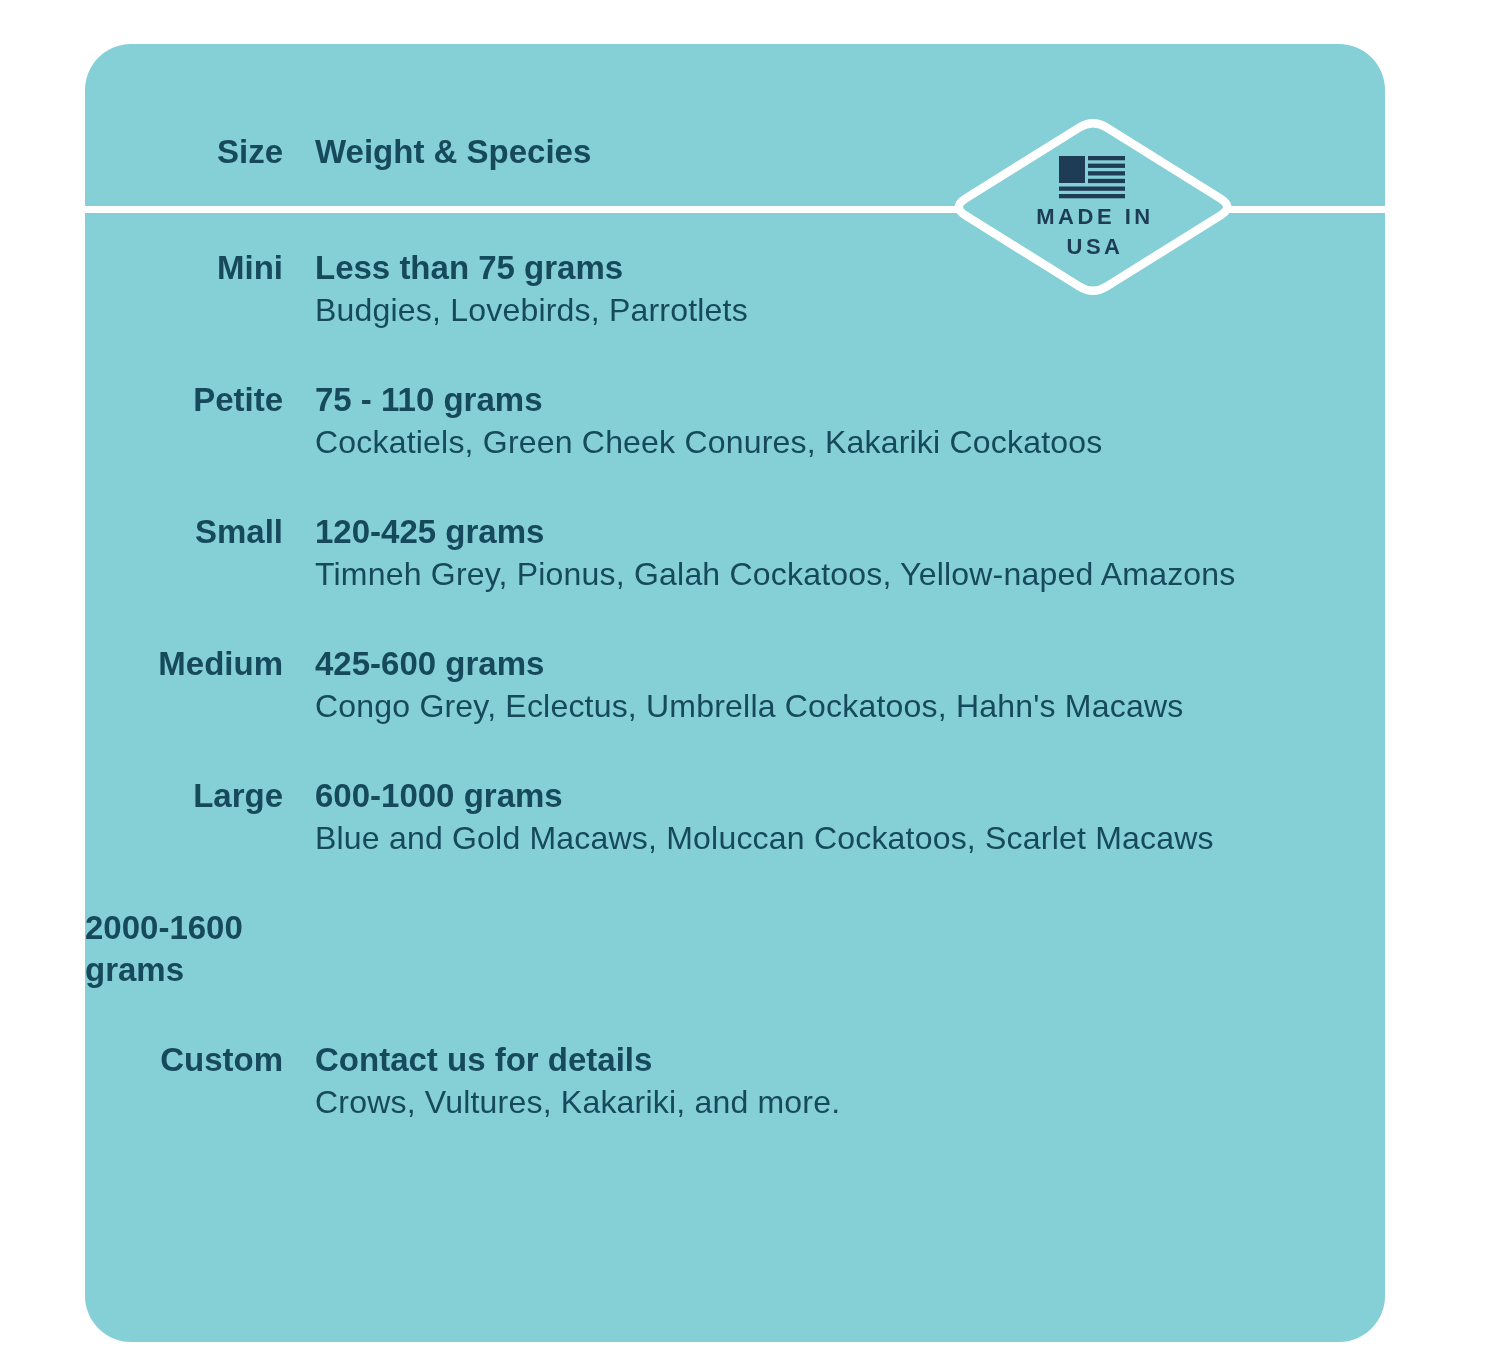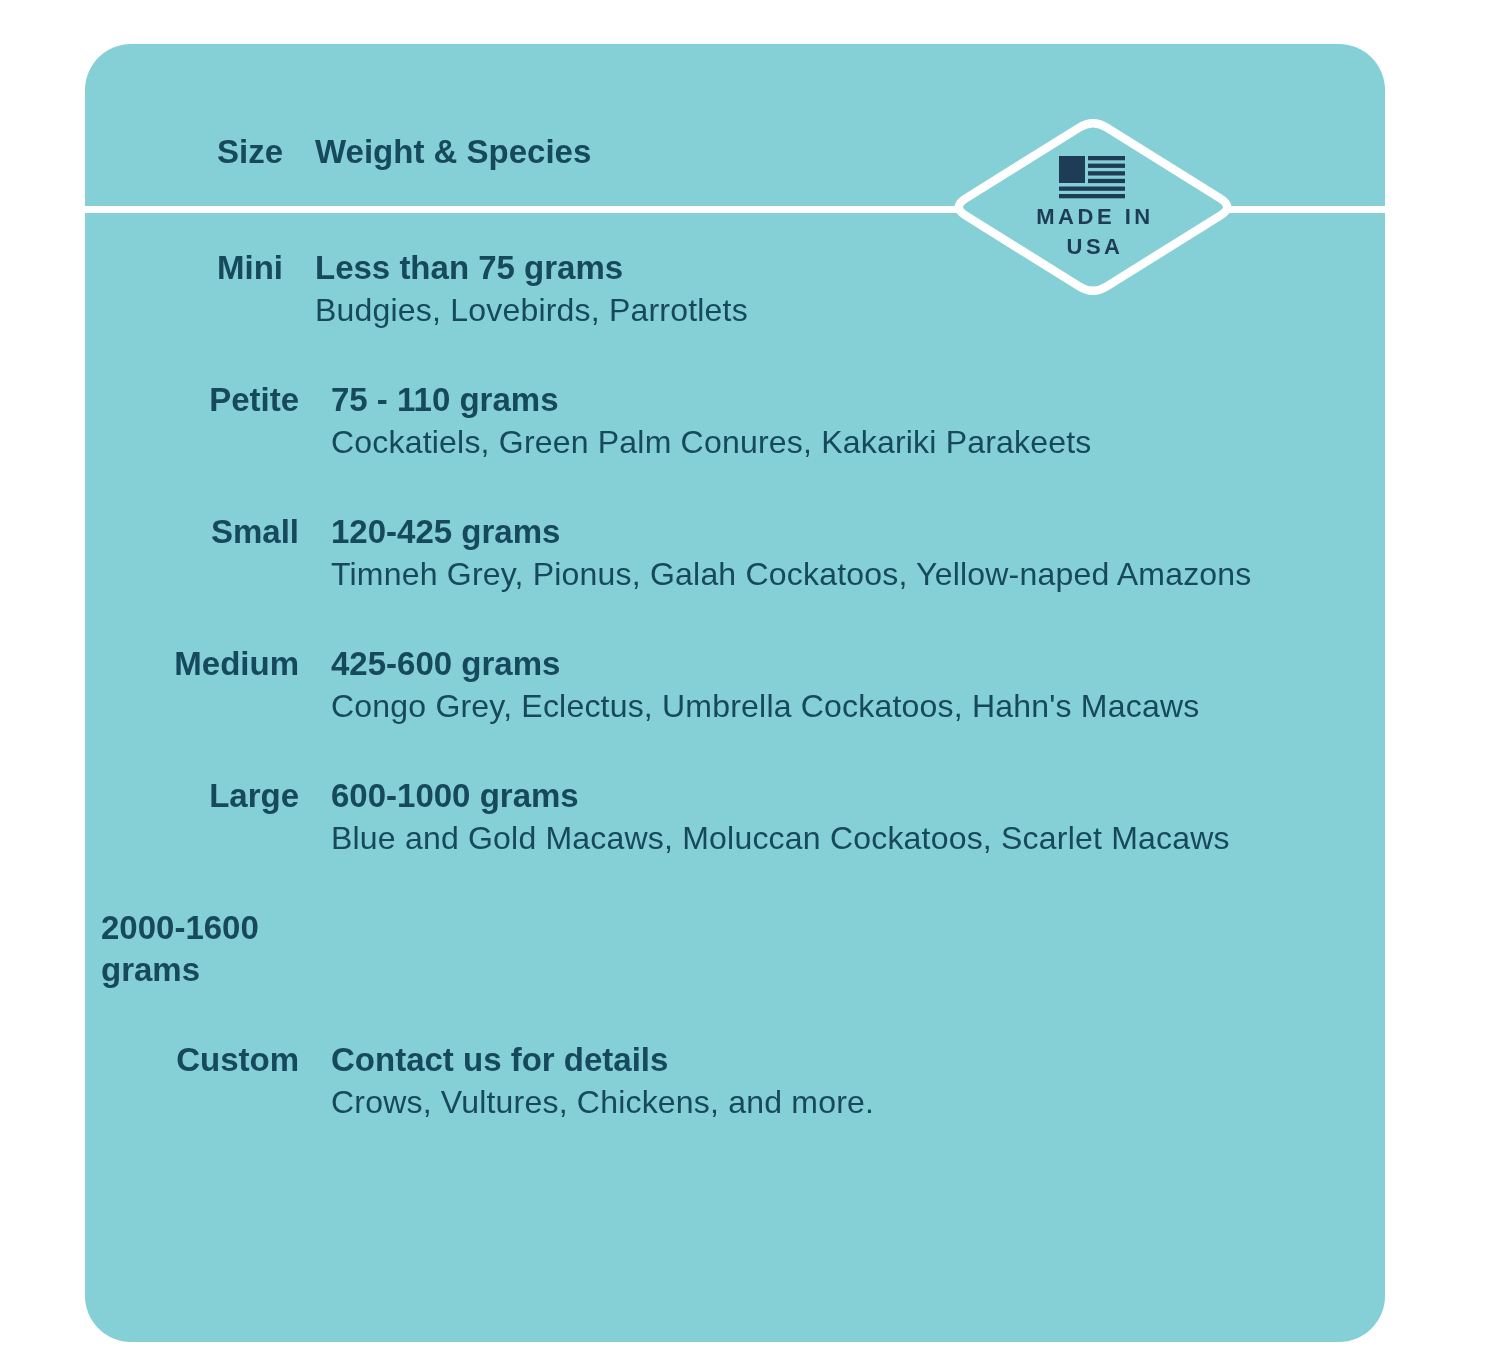--- a/index.html
+++ b/index.html
@@ -48,21 +48,21 @@
     position: absolute;
     top: 203px;
     left: 0;
     right: 0;
   }
   .row {
     display: grid;
     grid-template-columns: 230px 1fr;
     color: #17495c;
   }
-  .row + .row { margin-top: 48px; padding-left: 16px; }
+  .row + .row { margin-top: 48px; }
   .size-label {
     text-align: right;
     padding-right: 32px;
     font-weight: 700;
     font-size: 33px;
     line-height: 42px;
   }
   .weight {
     font-weight: 700;
     font-size: 33px;
@@ -108,21 +108,21 @@
       <div class="details">
         <div class="weight">Less than 75 grams</div>
         <div class="species">Budgies, Lovebirds, Parrotlets</div>
       </div>
     </div>
 
     <div class="row">
       <div class="size-label">Petite</div>
       <div class="details">
         <div class="weight">75 - 110 grams</div>
-        <div class="species">Cockatiels, Green Palm Conures, Kakariki Parakeets</div>
+        <div class="species">Cockatiels, Green Cheek Conures, Kakariki Cockatoos</div>
       </div>
     </div>
 
 
     <div class="row">
       <div class="size-label">Small</div>
       <div class="details">
         <div class="weight">120-425 grams</div>
         <div class="species">Timneh Grey, Pionus, Galah Cockatoos, Yellow-naped Amazons</div>
       </div>
@@ -147,21 +147,21 @@
     <div class="row">
       <div class="details">
         <div class="weight">2000-1600 grams</div>
       </div>
     </div>
 
     <div class="row">
       <div class="size-label">Custom</div>
       <div class="details">
         <div class="weight">Contact us for details</div>
-        <div class="species">Crows, Vultures, Chickens, and more.</div>
+        <div class="species">Crows, Vultures, Kakariki, and more.</div>
       </div>
     </div>
 
   </div>
 
   <svg class="badge-svg" viewBox="85 4 1300 1298" xmlns="http://www.w3.org/2000/svg">
     <path d="M 965.6 158.5 L 1079.4 87.5 Q 1093 79 1106.6 87.5 L 1220.4 158.5 Q 1234 167 1220.4 175.5 L 1106.6 246.5 Q 1093 255 1079.4 246.5 L 965.6 175.5 Q 952 167 965.6 158.5 Z" fill="#84d0d6" stroke="#ffffff" stroke-width="8.5" stroke-linejoin="round"></path>
     <g fill="#1e3c55">
       <rect x="1059" y="116" width="26" height="27"></rect>
       <rect x="1088" y="116" width="37" height="4.3"></rect>

